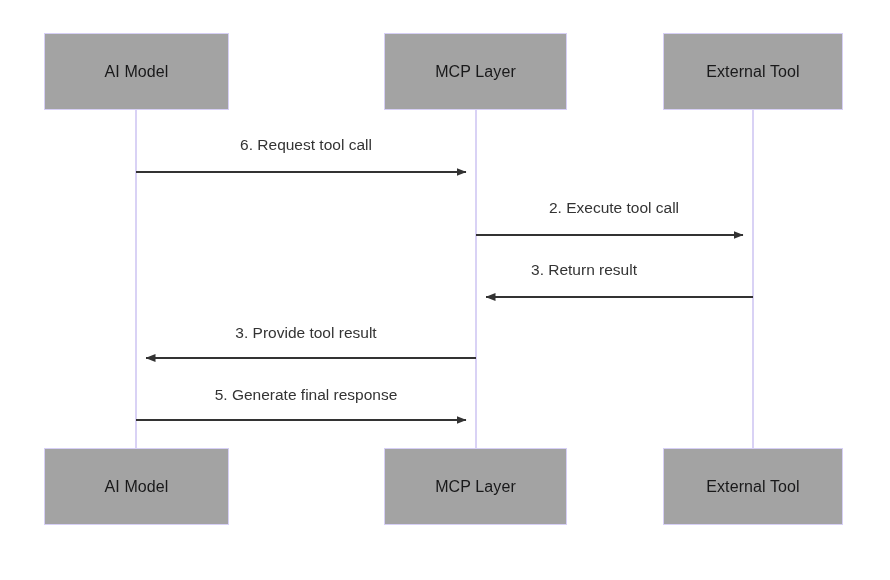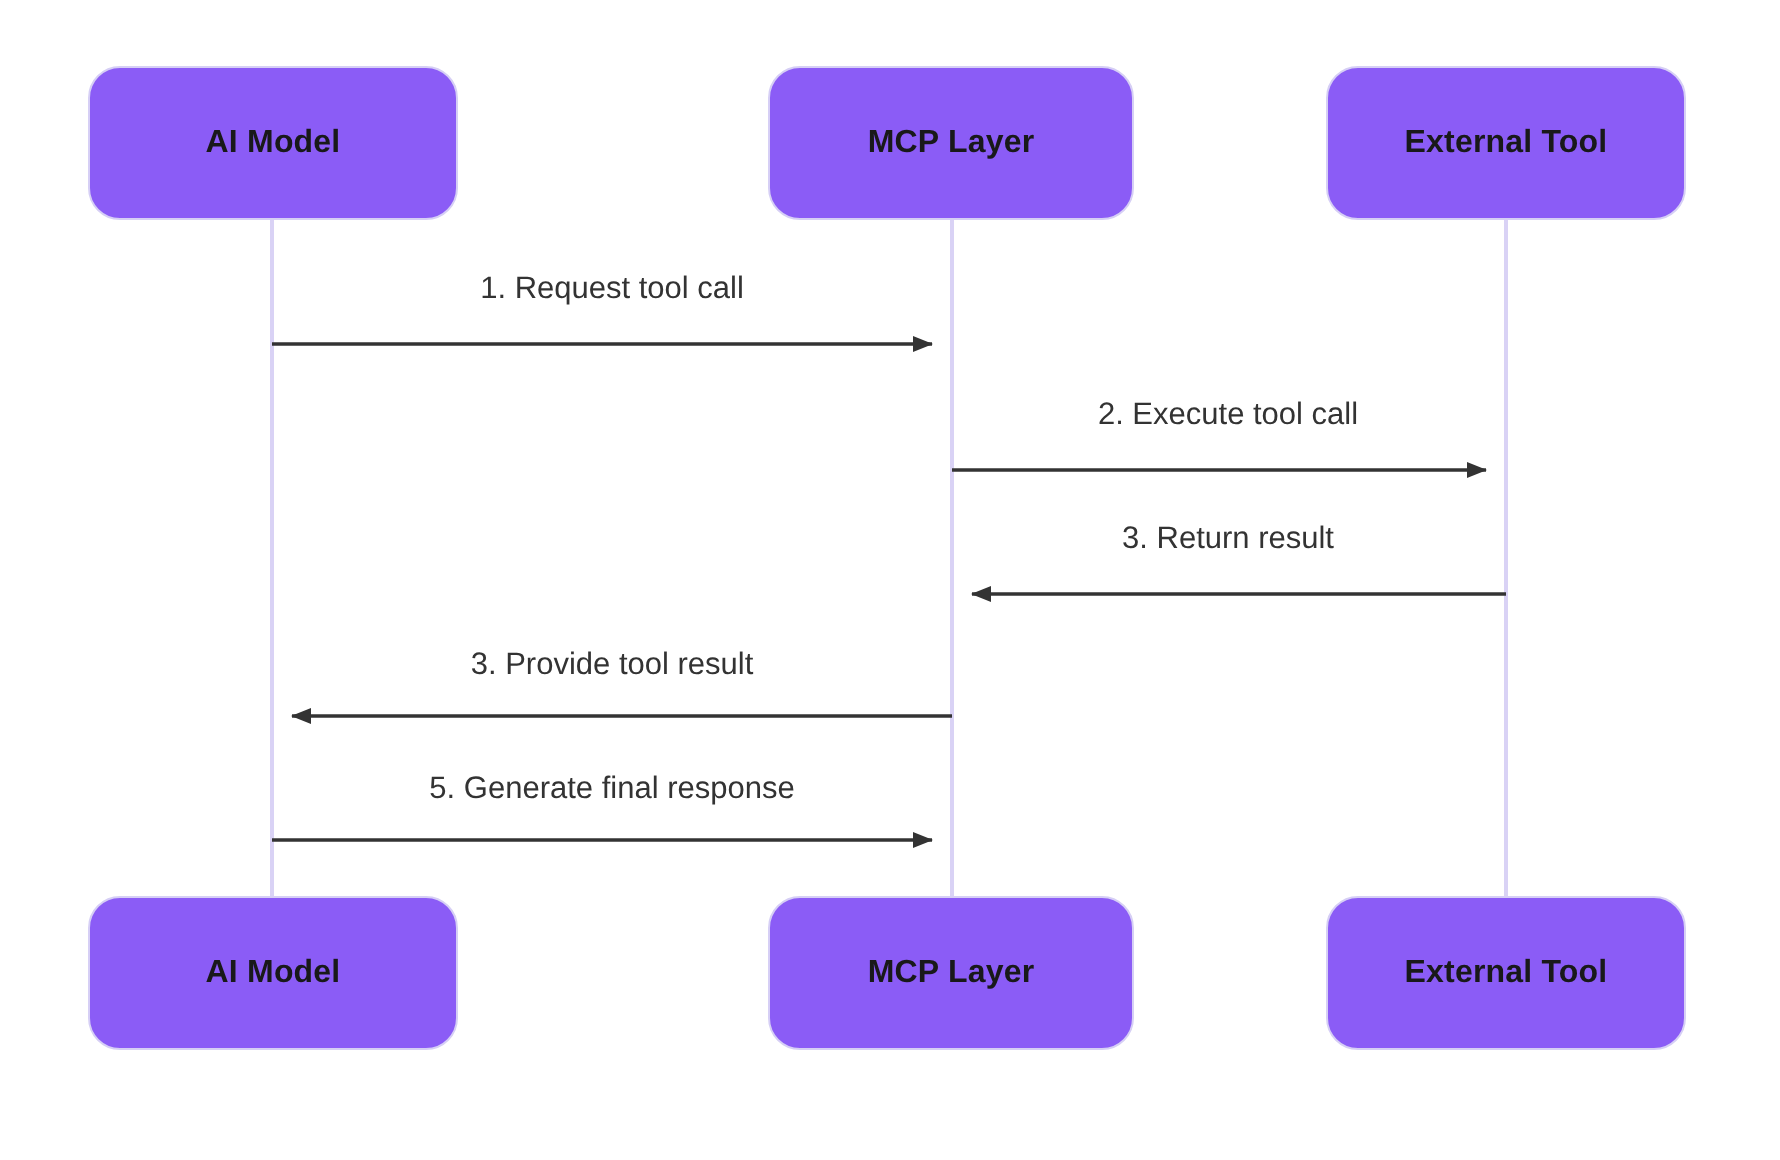--- a/index.html
+++ b/index.html
@@ -22,27 +22,26 @@
     position: absolute;
     left: 0;
     top: 0;
     width: 890px;
     height: 580px;
     display: block;
   }
   .participant-box {
     position: absolute;
     box-sizing: border-box;
-    background: #8b5cf6;
+    background: #a3a3a3;
     border: 1px solid #D6CFF5;
-    border-radius: 16px;
+    border-radius: 0;
     display: flex;
     align-items: center;
     justify-content: center;
-    font-weight: bold;
   }
   .participant-label {
     font-family: "Liberation Sans", "DejaVu Sans", sans-serif;
     font-size: 16px;
     color: #19191a;
     letter-spacing: 0.1px;
     white-space: nowrap;
   }
   .message-label {
     position: absolute;
@@ -100,20 +99,20 @@
       </div>
       <div class="participant-box" style="left: 384px; top: 448px; width: 183px; height: 77px;">
         <span class="participant-label">MCP Layer</span>
       </div>
       <div class="participant-box" style="left: 663px; top: 448px; width: 180px; height: 77px;">
         <span class="participant-label">External Tool</span>
       </div>
     </div>
 
   <div id="message-labels">
-      <div class="message-label" style="left: 306px; top: 136px;">1. Request tool call</div>
+      <div class="message-label" style="left: 306px; top: 136px;">6. Request tool call</div>
       <div class="message-label" style="left: 614px; top: 199px;">2. Execute tool call</div>
-      <div class="message-label" style="left: 614px; top: 261px;">3. Return result</div>
+      <div class="message-label" style="left: 584px; top: 261px;">3. Return result</div>
       <div class="message-label" style="left: 306px; top: 324px;">3. Provide tool result</div>
       <div class="message-label" style="left: 306px; top: 386px; text-align: right;">5. Generate final response</div>
     </div>
 
 </div>
 
 </body></html>

